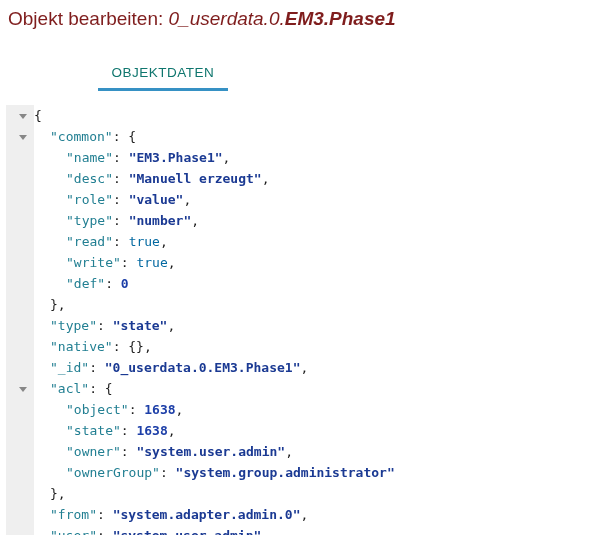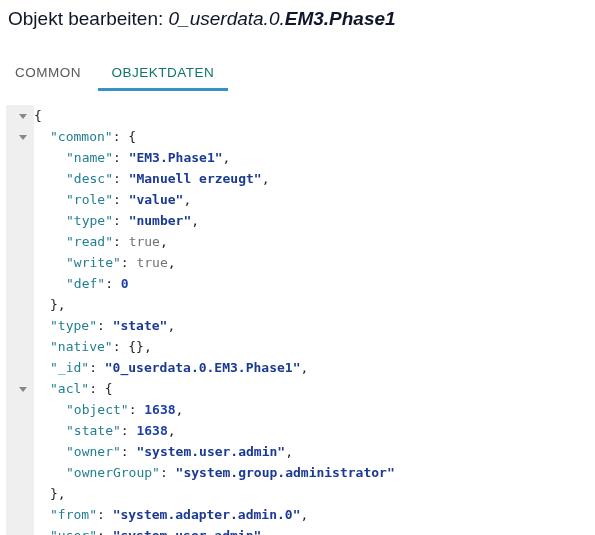--- a/index.html
+++ b/index.html
@@ -16,21 +16,21 @@
     position: relative;
   }
 
   
   .page-title {
     position: absolute;
     left: 8px;
     top: 6px;
     font-size: 19px;
     line-height: 26px;
-    color: #0f172a;
+    color: #7f1d1d;
     white-space: nowrap;
   }
   .page-title .t-prefix { font-style: normal; }
   .page-title .t-id {
     font-style: italic;
   }
   .page-title .t-id-strong {
     font-style: italic;
     font-weight: bold;
   }
@@ -119,30 +119,29 @@
   .code {
     position: absolute;
     left: 34px;
     top: 0;
     height: 21px;
     line-height: 21px;
   }
   .tok-key     { color: #227f92; }
   .tok-str     { color: #1b3a93; font-weight: bold; }
   .tok-num     { color: #1d3fa8; font-weight: bold; }
-  .tok-bool    { color: #737373; }
+  .tok-bool    { color: #0369a1; }
   .tok-punct   { color: #1c1c1c; }
 </style>
 </head>
 <body>
 
 <div class="page-title"><span class="t-prefix">Objekt bearbeiten: </span><span class="t-id">0_userdata.0.</span><span class="t-id-strong">EM3.Phase1</span></div>
 
 <div class="tabbar">
-  <div class="tab tab-common">COMMON</div>
   <div class="tab tab-objektdaten">OBJEKTDATEN</div>
 </div>
 <div class="tab-underline"></div>
 
 <div class="json-viewer" id="json-viewer">
     <div class="json-row"><div class="row-bg"></div><div class="gutter"></div><div class="arrow"></div><div class="code" style="left: 34px;"><span class="tok-punct">{</span></div></div>
     <div class="json-row"><div class="row-bg"></div><div class="gutter"></div><div class="arrow"></div><div class="code" style="left: 50px;"><span class="tok-punct"></span><span class="tok-key">"common"</span><span class="tok-punct">:</span><span class="tok-punct"> {</span></div></div>
     <div class="json-row"><div class="row-bg"></div><div class="gutter"></div><div class="code" style="left: 66px;"><span class="tok-punct"></span><span class="tok-key">"name"</span><span class="tok-punct">:</span><span class="tok-punct"> </span><span class="tok-str">"EM3.Phase1"</span><span class="tok-punct">,</span></div></div>
     <div class="json-row"><div class="row-bg"></div><div class="gutter"></div><div class="code" style="left: 66px;"><span class="tok-punct"></span><span class="tok-key">"desc"</span><span class="tok-punct">:</span><span class="tok-punct"> </span><span class="tok-str">"Manuell erzeugt"</span><span class="tok-punct">,</span></div></div>
     <div class="json-row"><div class="row-bg"></div><div class="gutter"></div><div class="code" style="left: 66px;"><span class="tok-punct"></span><span class="tok-key">"role"</span><span class="tok-punct">:</span><span class="tok-punct"> </span><span class="tok-str">"value"</span><span class="tok-punct">,</span></div></div>

